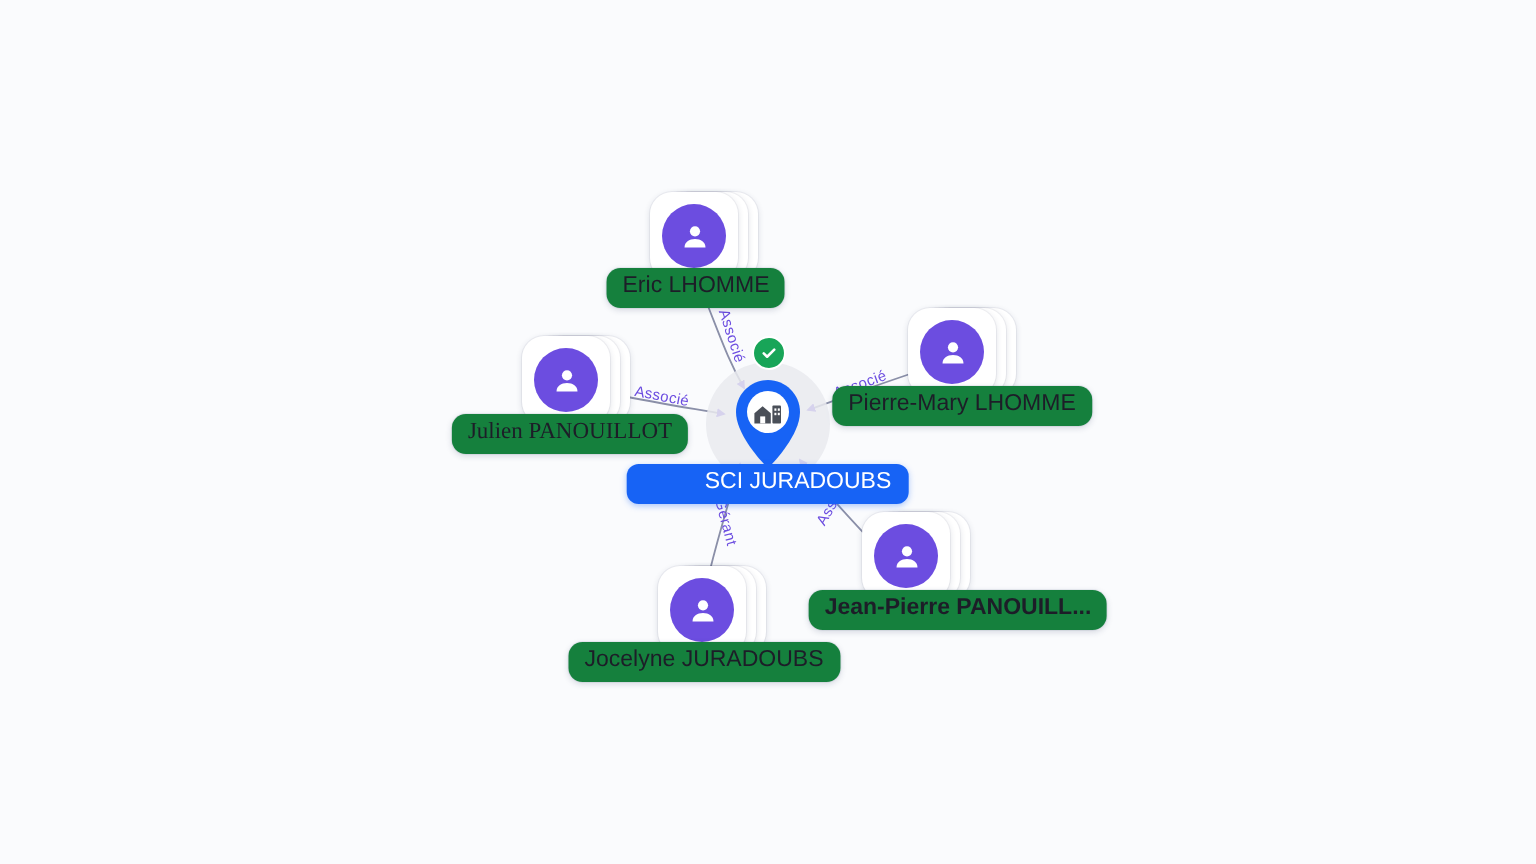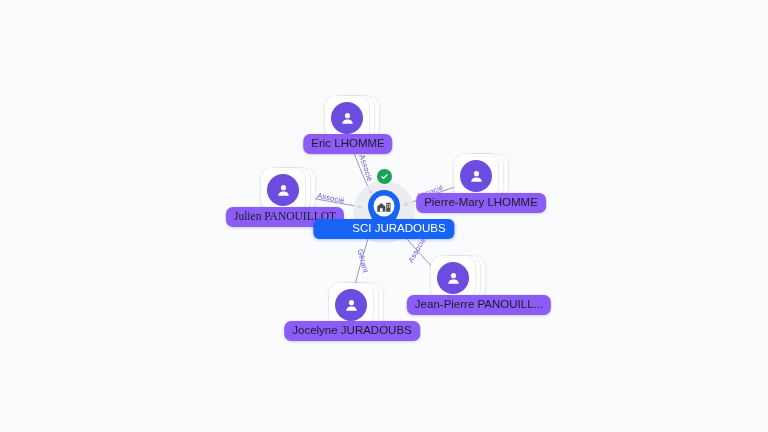--- a/index.html
+++ b/index.html
@@ -42,21 +42,21 @@
     width:32px;height:32px;
     border-radius:50%;
     background:#6c4de0;
     display:flex;align-items:center;justify-content:center;
   }
   .avatar-circle svg{display:block;}
 
   .person-label{
     position:absolute;
     transform:translate(-50%,0);
-    background:#8b5cf6;
+    background:#15803d;
     border-radius:7px;
     padding:3px 8px 4px 8px;
     font-size:11.5px;
     line-height:13px;
     color:#1d1d28;
     white-space:nowrap;
     box-shadow:0 1px 3px rgba(40,50,90,.18), 0 0 0 .5px rgba(60,70,110,.07);
   }
 
   
@@ -192,21 +192,21 @@
           <div class="card c1">
             <div class="avatar-circle">
               <svg width="17" height="17" viewBox="0 0 24 24" aria-hidden="true">
                 <circle cx="12" cy="8" r="3.6" fill="#ffffff"></circle>
                 <path d="M4.6 19.4c0-3.9 3.3-6 7.4-6s7.4 2.1 7.4 6z" fill="#ffffff"></path>
               </svg>
             </div>
           </div>
         </div>
       </div>
-      <div class="person-label" style="left: 479px; top: 295px;">Jean-Pierre PANOUILL...</div>
+      <div class="person-label" style="left: 479px; top: 295px; font-weight: bold;">Jean-Pierre PANOUILL...</div>
       <div class="person-node" style="left: 353px; top: 307px;">
         <div class="card-stack">
           <div class="card c3"></div>
           <div class="card c2"></div>
           <div class="card c1">
             <div class="avatar-circle">
               <svg width="17" height="17" viewBox="0 0 24 24" aria-hidden="true">
                 <circle cx="12" cy="8" r="3.6" fill="#ffffff"></circle>
                 <path d="M4.6 19.4c0-3.9 3.3-6 7.4-6s7.4 2.1 7.4 6z" fill="#ffffff"></path>
               </svg>
@@ -231,16 +231,16 @@
               <rect x="16.1" y="20.2" width="2.5" height="3.5" fill="#ffffff"></rect>
             </g>
           </svg>
           <div class="verified-badge">
             <svg width="9" height="9" viewBox="0 0 24 24">
               <path d="M5 12.5l4.5 4.5L19 7.5" fill="none" stroke="#ffffff" stroke-width="3.4" stroke-linecap="round" stroke-linejoin="round"></path>
             </svg>
           </div>
         </div>
       </div>
-      <div class="company-label" style="left: 384px; top: 219px; padding-left: 39px;">SCI JURADOUBS</div>
+      <div class="company-label" style="left: 384px; top: 232px; padding-left: 39px;">SCI JURADOUBS</div>
     </div>
 
 </div>
 
 </body></html>

